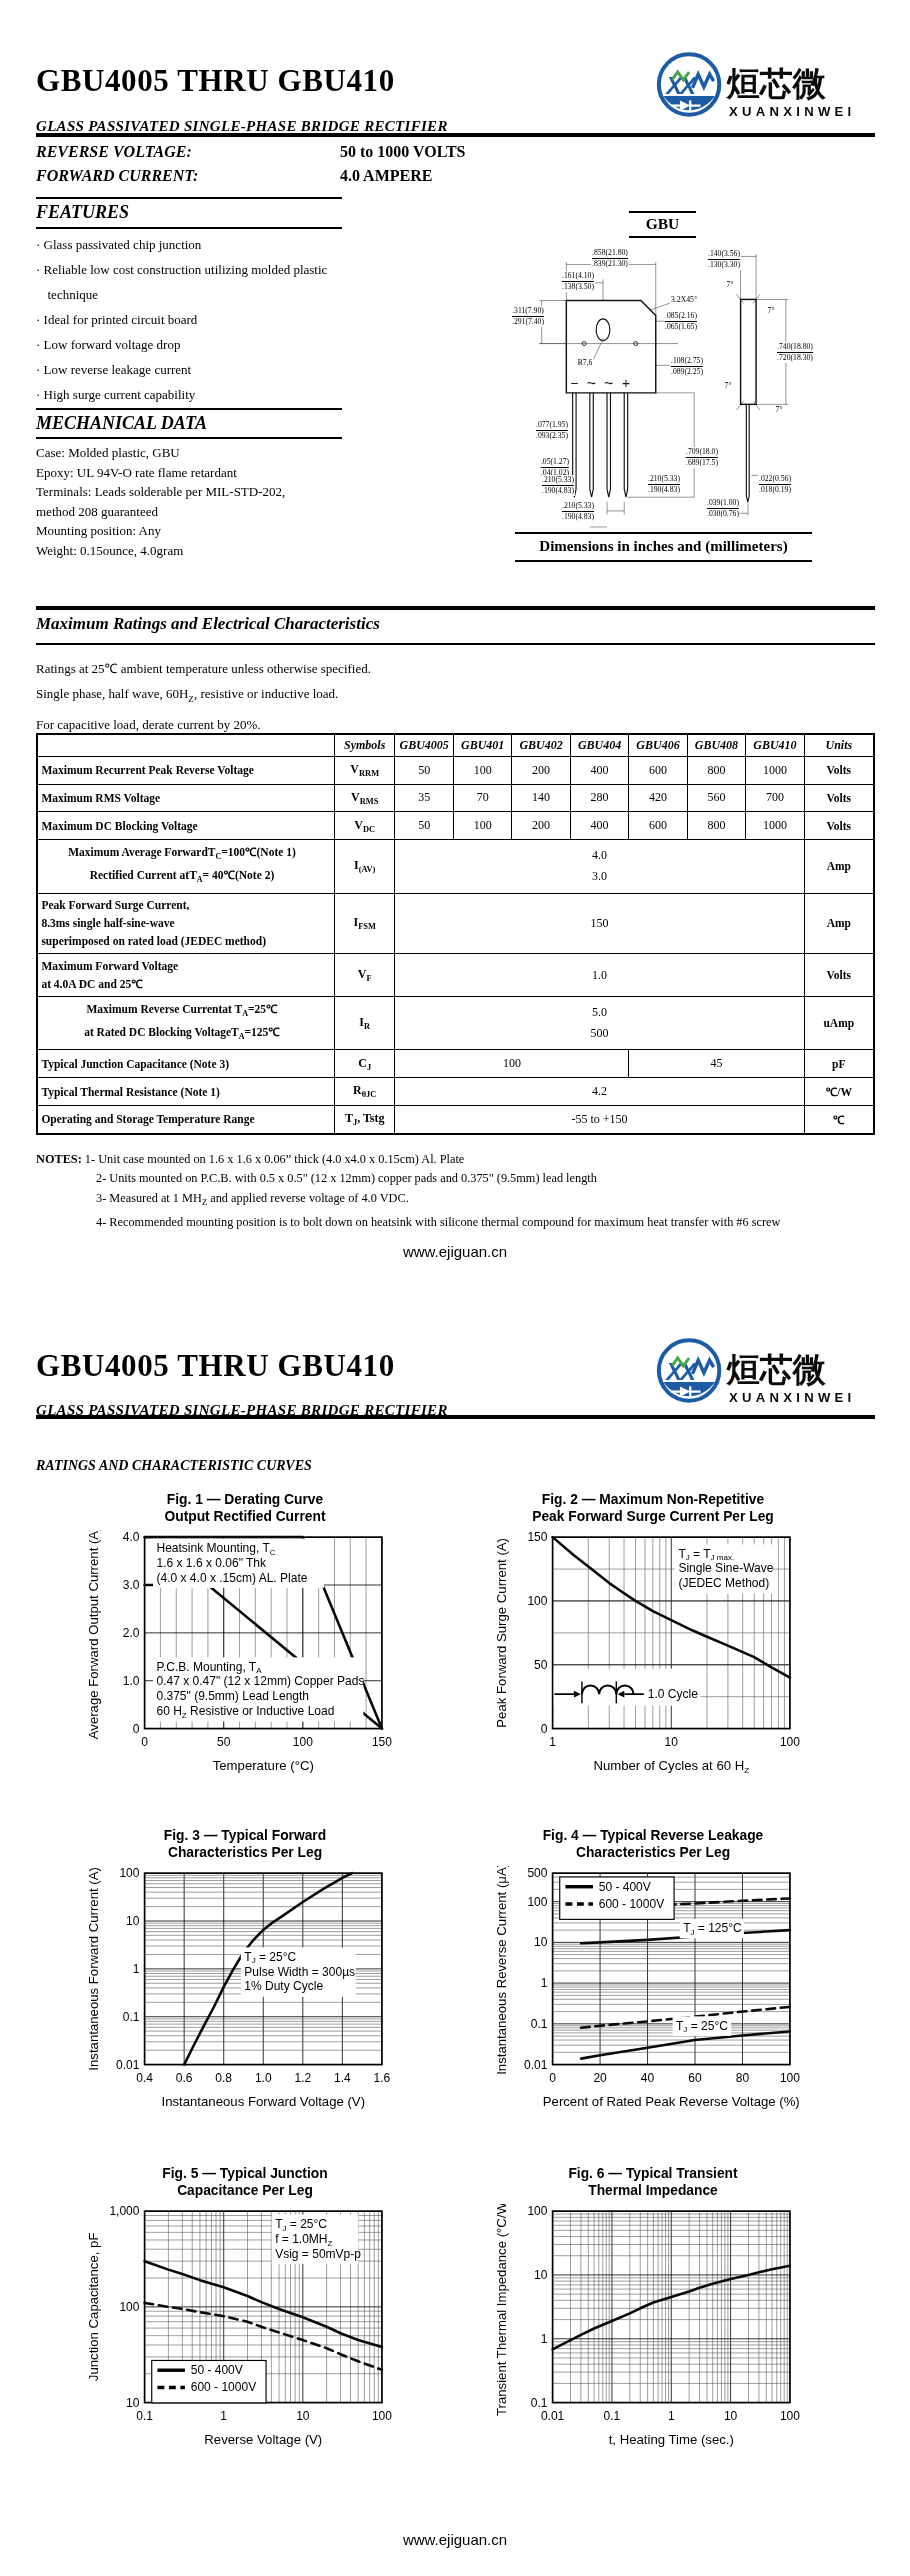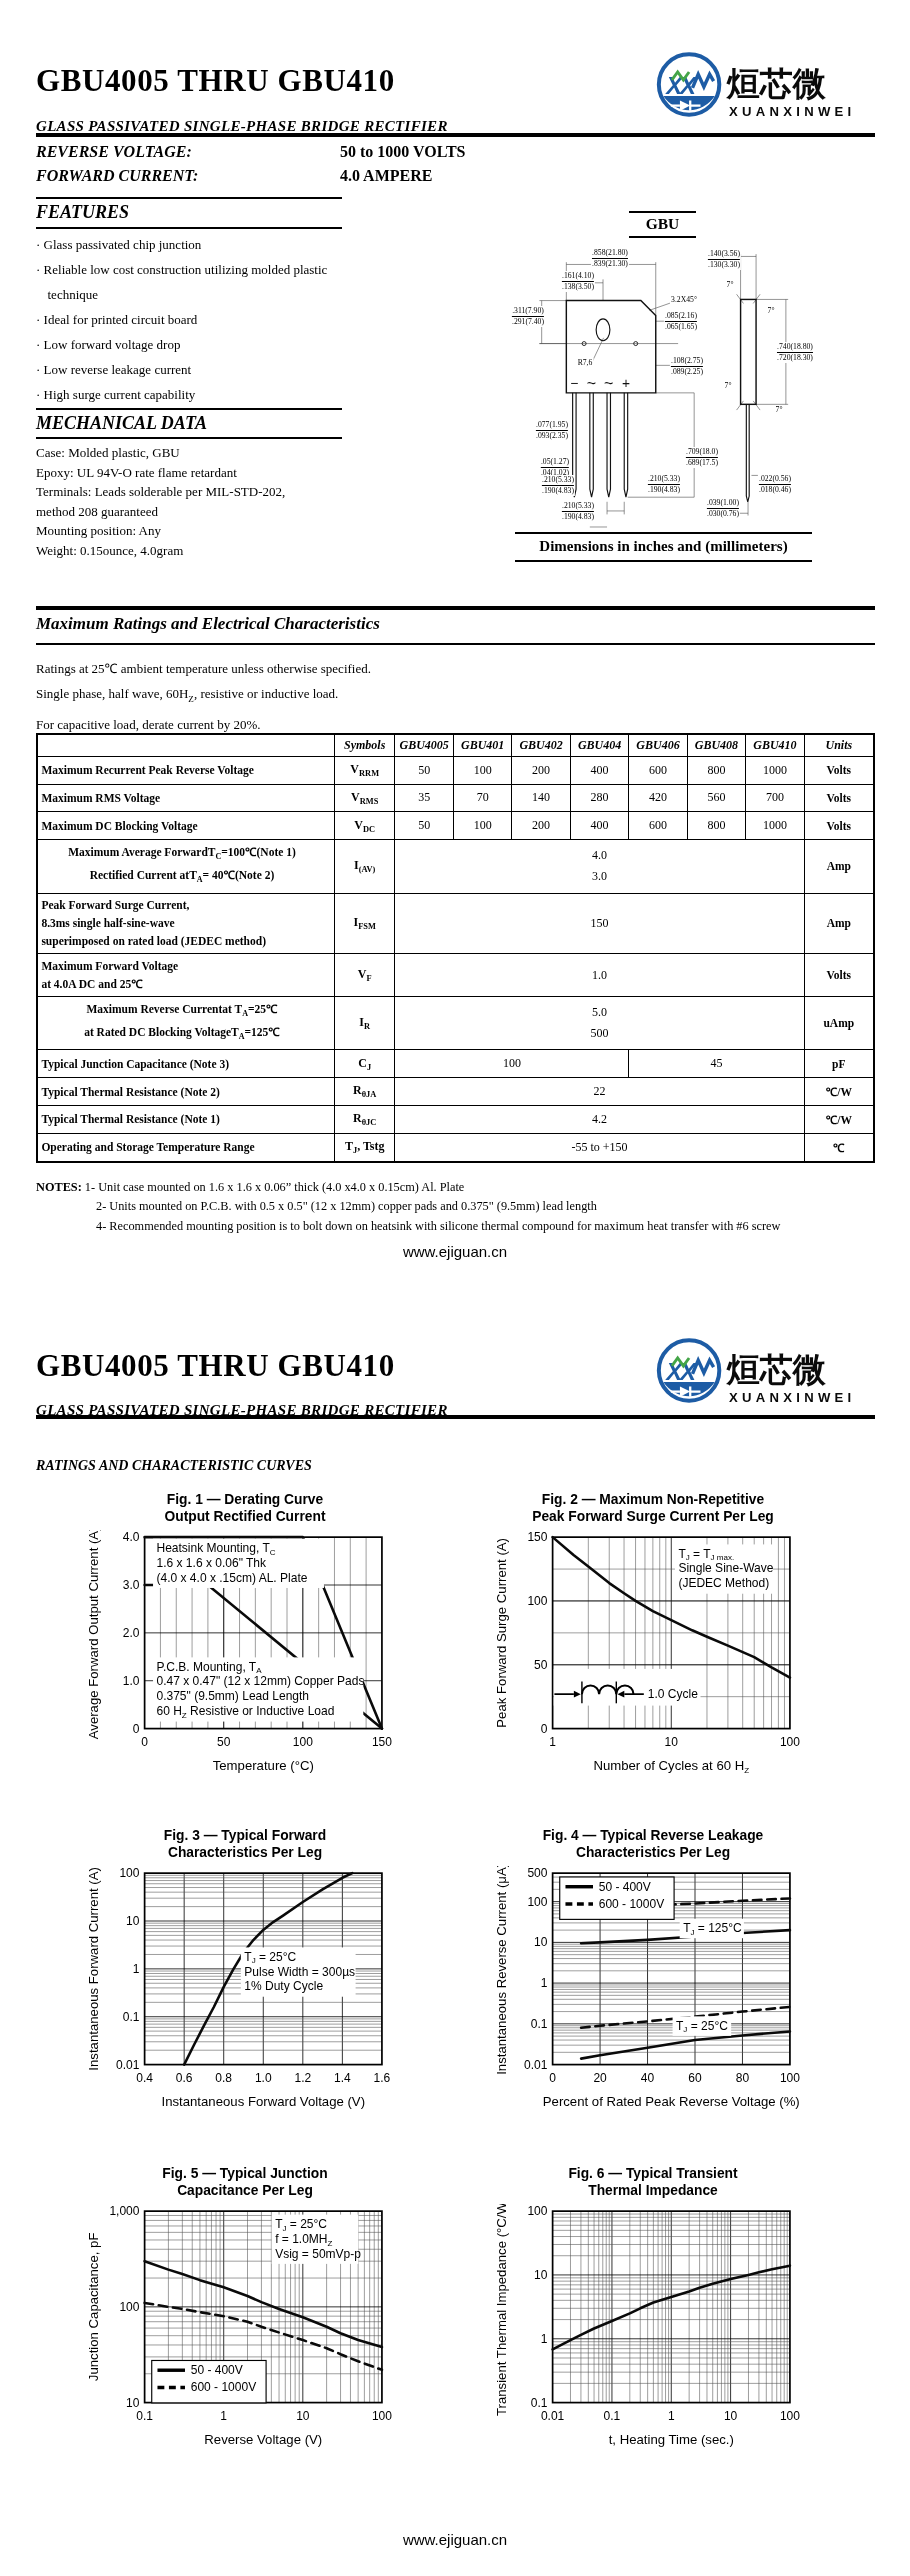--- a/index.html
+++ b/index.html
@@ -228,21 +228,21 @@
       </div>
       <div class="dim" style="left:274px; top:159px">
         <div class="da">7°</div>
       </div>
       <div class="dim" style="left:290px; top:96px">
         <div class="da fr">.740(18.80)</div>
         <div class="db">.720(18.30)</div>
       </div>
       <div class="dim" style="left:270px; top:228px">
         <div class="da fr">.022(0.56)</div>
-        <div class="db">.018(0.46)</div>
+        <div class="db">.018(0.19)</div>
       </div>
       <div class="dim" style="left:218px; top:252px">
         <div class="da fr">.039(1.00)</div>
         <div class="db">.030(0.76)</div>
       </div>
     </div>
 </div>
 <div class="pkg-caption">Dimensions in inches and (millimeters)</div>
 
 <div class="rule" style="left:36px; top:606px; width:839px; height:4px;"></div>
@@ -434,30 +434,20 @@
           <td class="val" colspan="4">
             <div class="vline">100</div>
           </td>
           <td class="val" colspan="3">
             <div class="vline">45</div>
           </td>
           <td class="unit">pF</td>
         </tr>
         <tr>
           <td class="lbl">
-            <div class="lline">Typical Thermal Resistance (Note 2)</div>
-          </td>
-          <td class="sym">R<sub>θJA</sub></td>
-          <td class="val" colspan="7">
-            <div class="vline">22</div>
-          </td>
-          <td class="unit">℃/W</td>
-        </tr>
-        <tr>
-          <td class="lbl">
             <div class="lline">Typical Thermal Resistance (Note 1)</div>
           </td>
           <td class="sym">R<sub>θJC</sub></td>
           <td class="val" colspan="7">
             <div class="vline">4.2</div>
           </td>
           <td class="unit">℃/W</td>
         </tr>
         <tr>
           <td class="lbl">
@@ -467,20 +457,21 @@
           <td class="val" colspan="7">
             <div class="vline">-55 to +150</div>
           </td>
           <td class="unit">℃</td>
         </tr>
       </tbody>
   </table>
   <div class="notes" id="notesArea">
       <div class="nrow"><span class="nlabel">NOTES:</span> 1- Unit case mounted on 1.6 x 1.6 x 0.06” thick (4.0 x4.0 x 0.15cm) Al. Plate</div>
       <div class="nrow ind">2- Units mounted on P.C.B. with 0.5 x 0.5" (12 x 12mm) copper pads and 0.375" (9.5mm) lead length</div>
+      <div class="nrow ind">3- Measured at 1 MH<sub>Z</sub> and applied reverse voltage of 4.0 VDC.</div>
       <div class="nrow ind">4- Recommended mounting position is to bolt down on heatsink with silicone thermal compound for maximum heat transfer with #6 screw</div>
     </div>
 </div>
 
 <div class="site" style="top:1243px;">www.ejiguan.cn</div>
 
 <div class="p-title" style="left:36px; top:1348px;">GBU4005 THRU GBU410</div>
 <div class="logo" style="left:654px; top:1334px;"><svg width="227" height="77" viewBox="0 0 395 135">
       <circle cx="60" cy="64" r="53" fill="none" stroke="#1d5ca5" stroke-width="7"></circle>
       <path d="M15 84 A53 53 0 0 0 105 84 Z" fill="#1d5ca5"></path>

